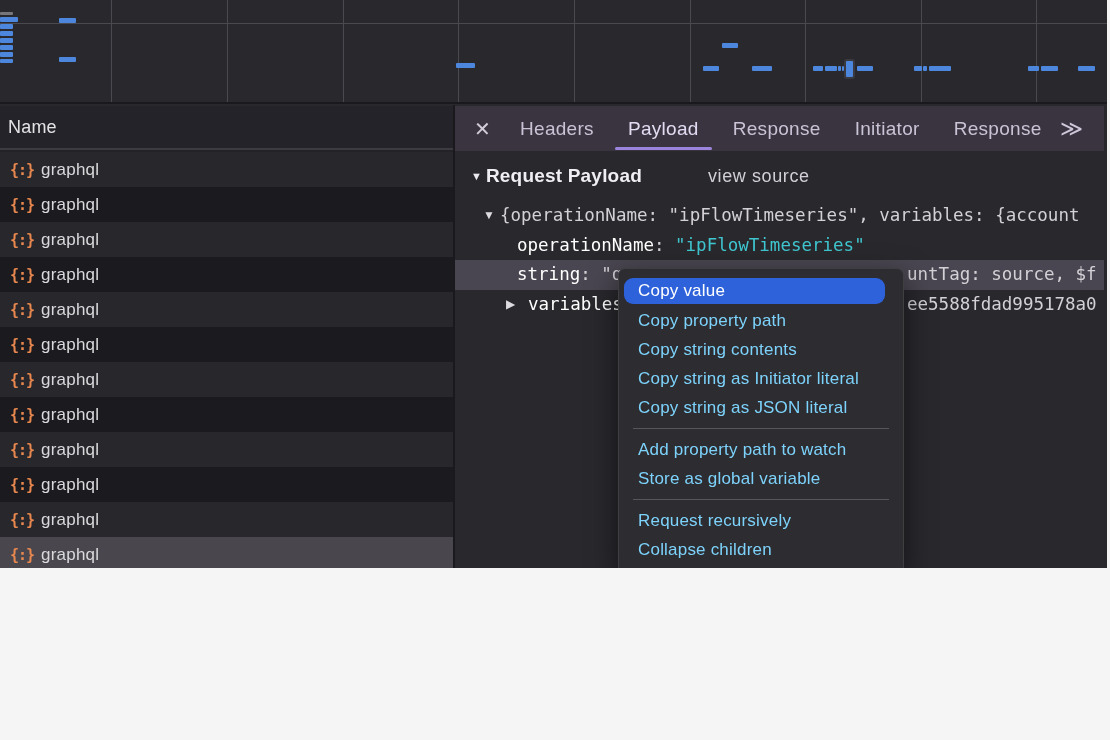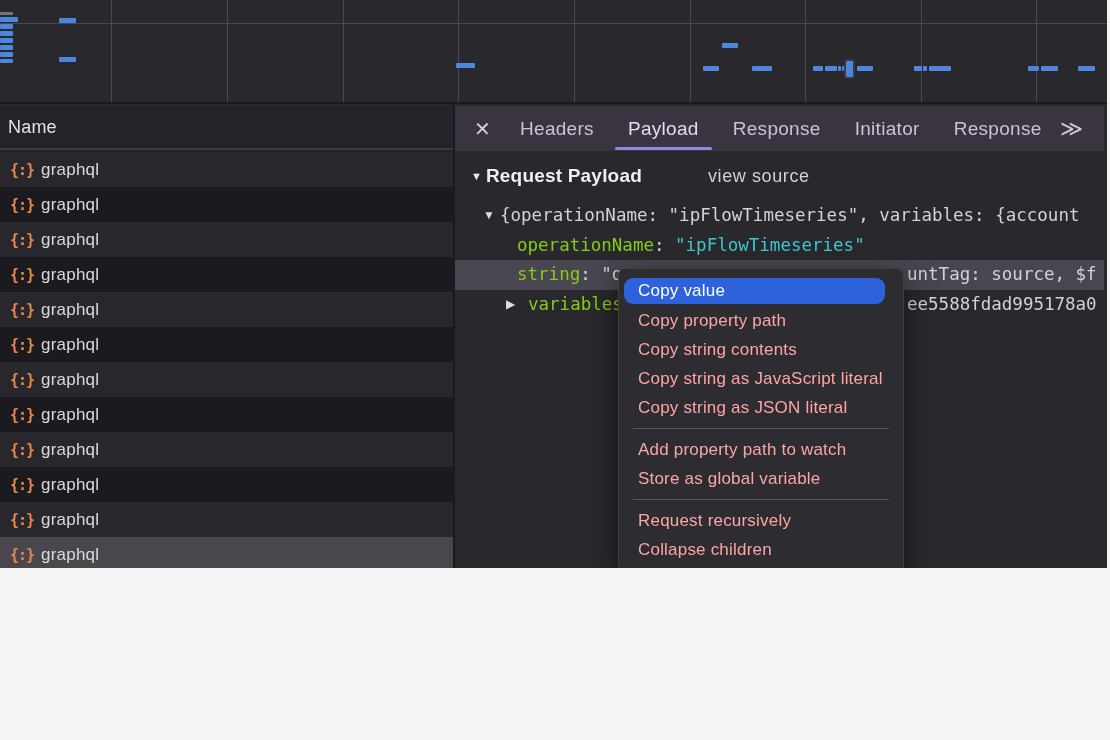--- a/index.html
+++ b/index.html
@@ -36,27 +36,27 @@
   
   .payload-head { position:absolute; left:0; top:56px; height:28px; display:flex; align-items:center; }
   .tri { font-size:11px; color:#eceaee; margin-left:16px; }
   .rp-title { color:#f0eef2; font-size:19px; font-weight:700; margin-left:4px; letter-spacing:0.2px; }
   .view-source { color:#d2cfd7; font-size:18px; margin-left:66px; letter-spacing:0.6px; }
 
   .tree { position:absolute; left:0; top:95px; width:100%; font-family:"DejaVu Sans Mono", monospace; font-size:17.5px; color:#d3d1d6; }
   .trow { position:relative; height:29.5px; line-height:29.5px; white-space:nowrap; }
   .trow.selected { background:#4a4651; }
   .texp { position:absolute; font-size:12px; color:#dddbe0; font-family:"Liberation Sans",sans-serif; }
-  .tkey { color:#84cc16; }
+  .tkey { color:#ffffff; }
   .tstr { color:#3fc6cf; }
   .tfrag-right { position:absolute; left:452px; }
 
   
   .ctx-menu { position:absolute; left:618px; top:268px; width:286px; background:#2d2c30; border:1px solid rgba(255,255,255,0.09); border-radius:7px; box-shadow:0 10px 30px rgba(0,0,0,0.55); padding:8px 0; z-index:10; }
-  .mi { height:29px; display:flex; align-items:center; color:#fca5a5; font-size:17px; padding-left:19px; letter-spacing:0.2px; }
+  .mi { height:29px; display:flex; align-items:center; color:#7dd3fc; font-size:17px; padding-left:19px; letter-spacing:0.2px; }
   .mi.hl { background:#2d62da; color:#ffffff; border-radius:9px; margin:1px 18px 2px 5px; padding-left:14px; height:26px; }
   .msep { height:1px; background:#57565b; margin:6px 14px; }
 
   .bottom-line { position:absolute; left:0; top:682px; width:1107px; height:1px; background:#4b4950; z-index:3; }
 </style>
 </head>
 <body>
 
 <div id="app">
   <div class="shell">
@@ -195,21 +195,21 @@
         </div>
     </div>
 
     <div class="bottom-line"></div>
   </div>
 
   <div class="ctx-menu" id="ctxmenu">
       <div class="mi hl">Copy value</div>
       <div class="mi">Copy property path</div>
       <div class="mi">Copy string contents</div>
-      <div class="mi">Copy string as JavaScript literal</div>
+      <div class="mi">Copy string as Initiator literal</div>
       <div class="mi">Copy string as JSON literal</div>
       <div class="msep"></div>
       <div class="mi">Add property path to watch</div>
       <div class="mi">Store as global variable</div>
       <div class="msep"></div>
       <div class="mi">Request recursively</div>
       <div class="mi">Collapse children</div>
     </div>
 </div>
 

